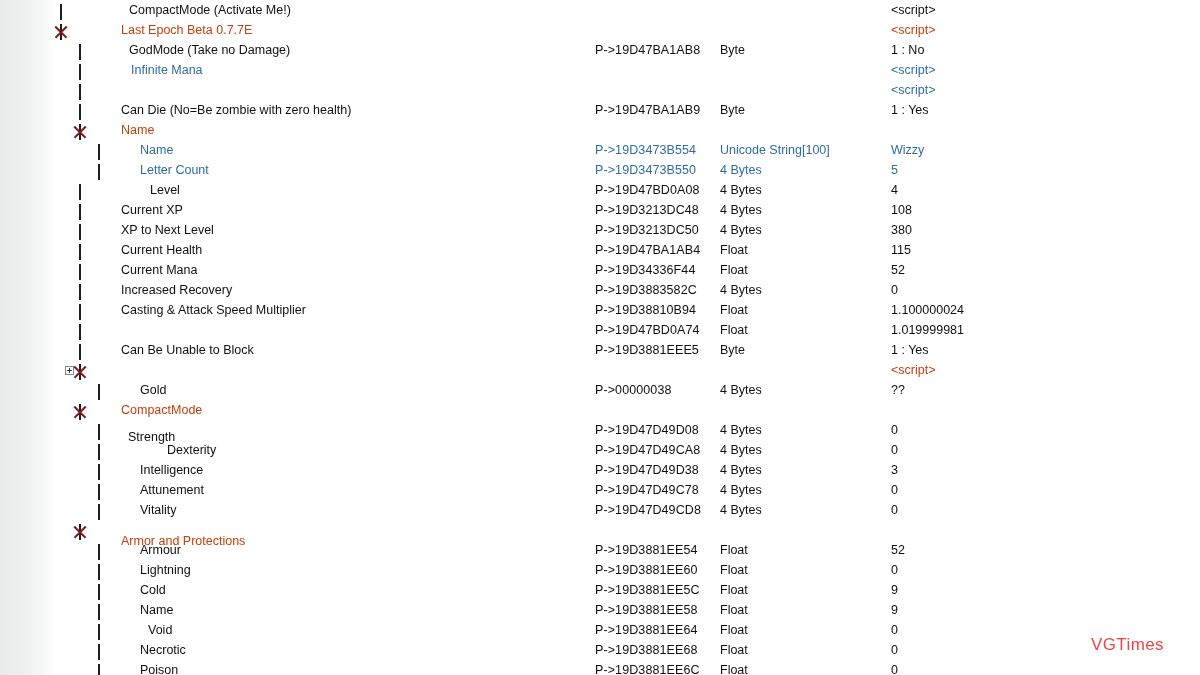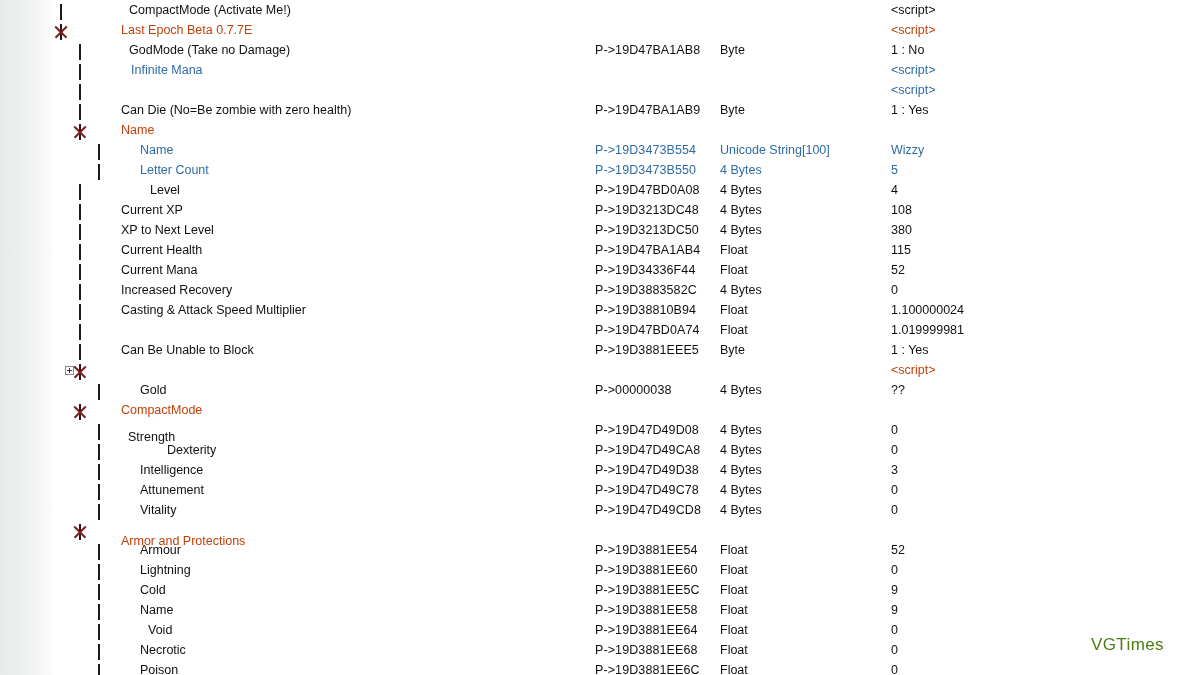--- a/index.html
+++ b/index.html
@@ -134,21 +134,21 @@
   .c-navy   { color: #c2410c; }
   .c-steel  { color: #2f6ba5; }
 
   
   .watermark {
     position: absolute;
     right: 36px;
     bottom: 20px;
     font-size: 17px;
     letter-spacing: 0.4px;
-    color: #4d7c0f;
+    color: #ef4444;
     z-index: 3;
     user-select: none;
     font-family: "Liberation Sans", "DejaVu Sans", sans-serif;
     text-align: center;
   }
 </style>
 </head>
 <body>
 
 <div id="app">

